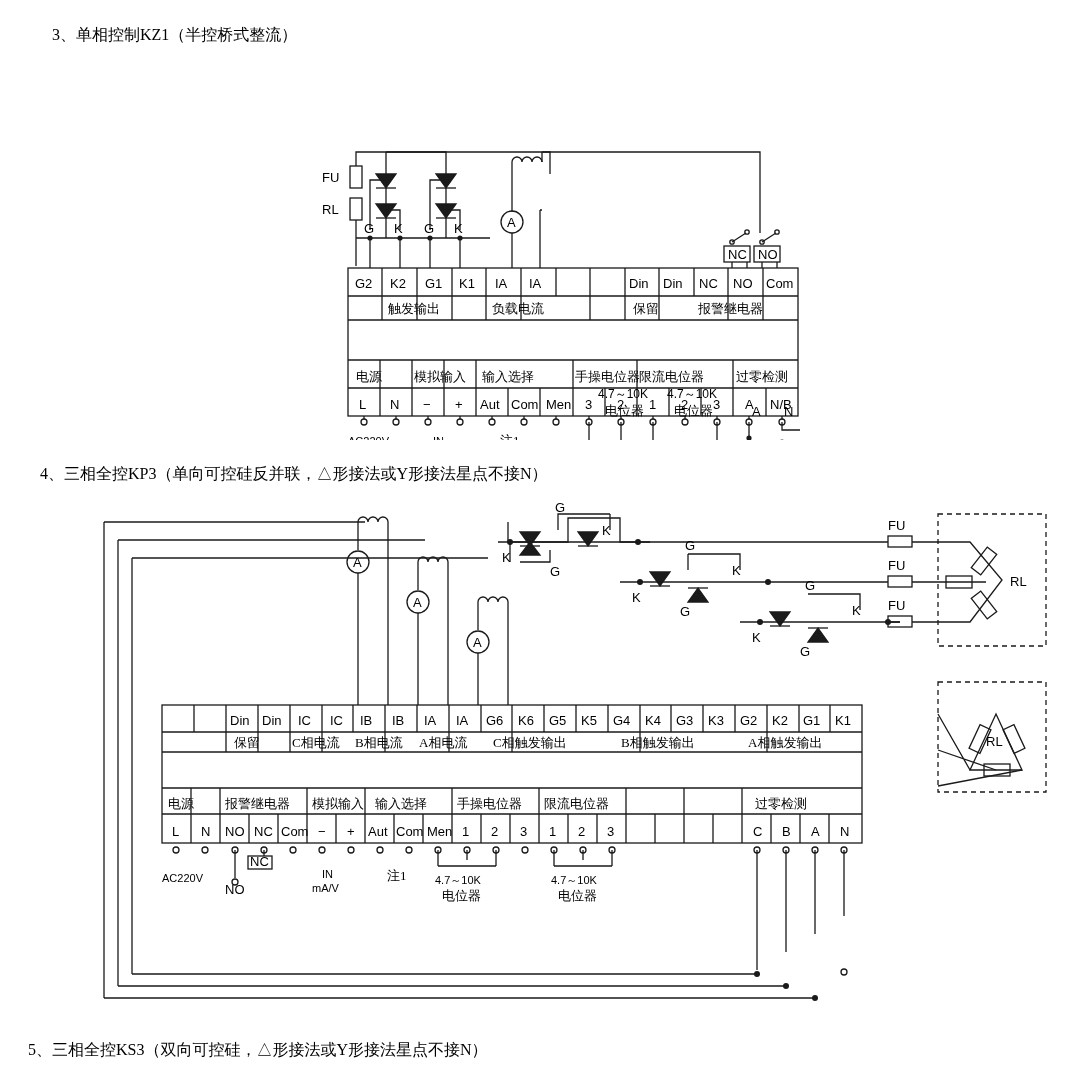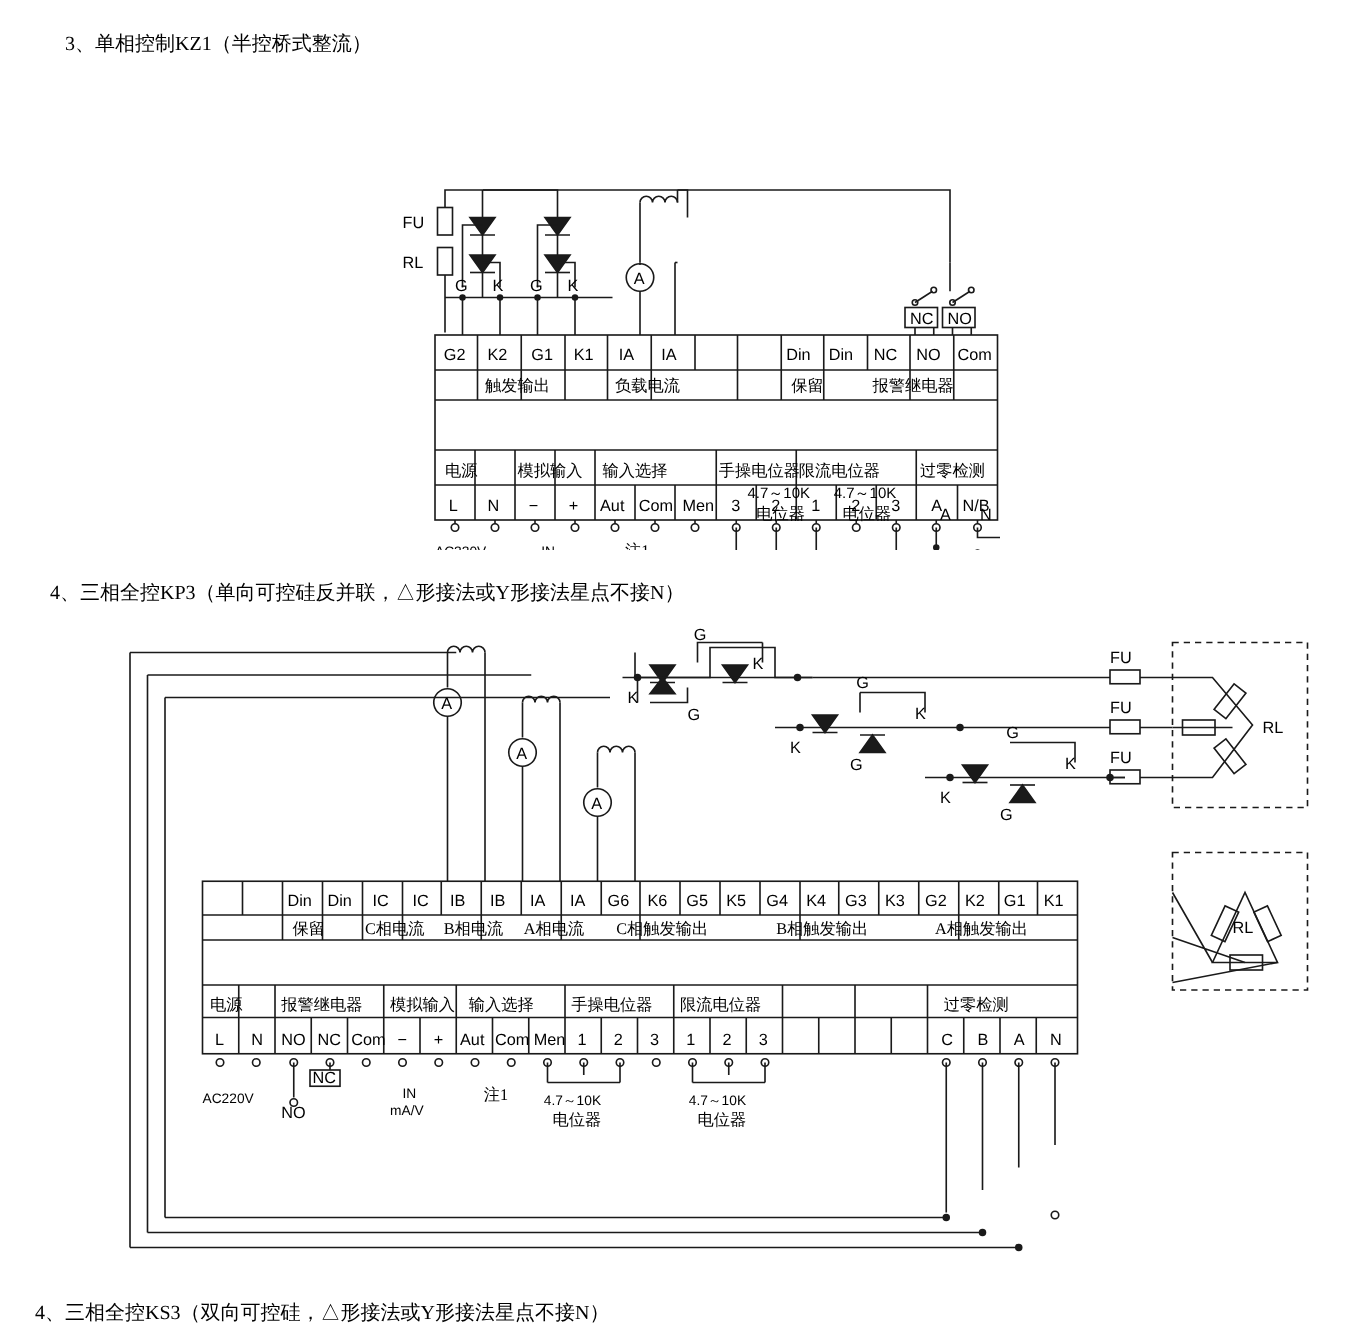--- a/index.html
+++ b/index.html
@@ -490,13 +490,13 @@
     <text class="lbl-sm" x="222" y="392">mA/V</text>
     <text class="lbl-cn" x="297" y="380">注1</text>
     <text class="lbl-sm" x="345" y="384">4.7～10K</text>
     <text class="lbl-cn" x="352" y="400">电位器</text>
     <text class="lbl-sm" x="461" y="384">4.7～10K</text>
     <text class="lbl-cn" x="468" y="400">电位器</text>
   </g>
 </svg>
 </div>
 
-<div class="heading" style="left:28px;top:1040px;">4、三相全控KS3（双向可控硅，△形接法或Y形接法星点不接N）</div>
+<div class="heading" style="left:28px;top:1040px;">5、三相全控KS3（双向可控硅，△形接法或Y形接法星点不接N）</div>
 
 </body></html>

